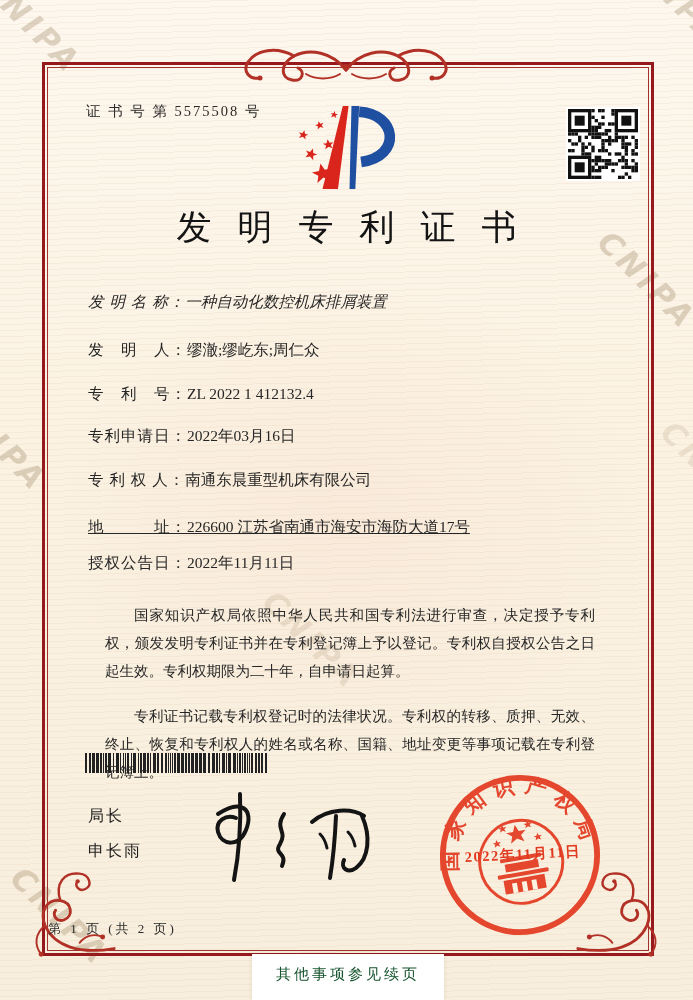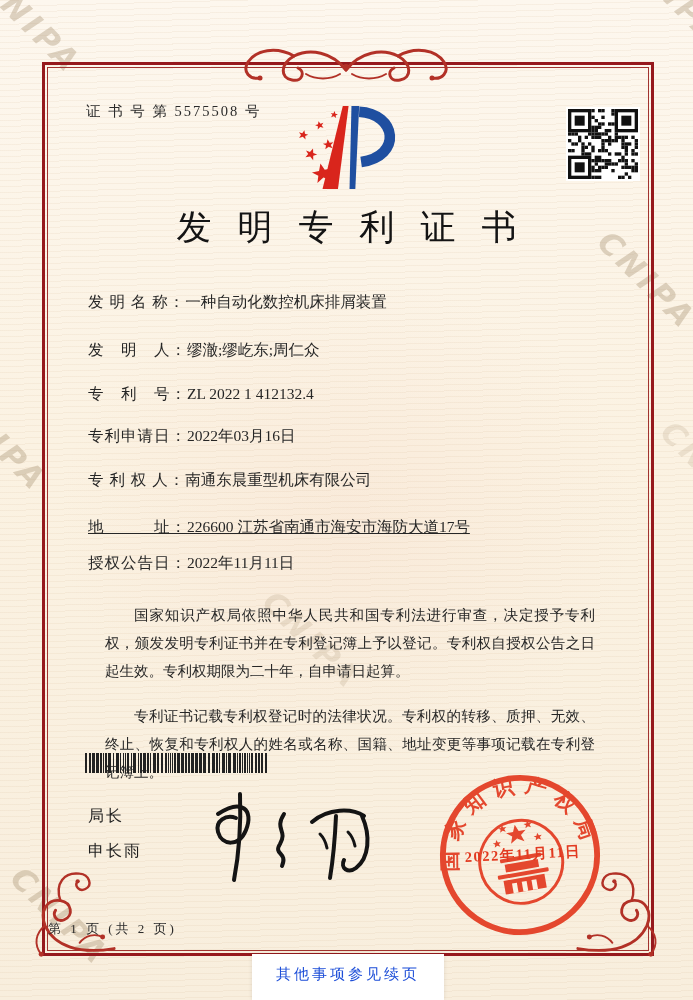--- a/index.html
+++ b/index.html
@@ -21,21 +21,21 @@
   .frow{left:88px;width:540px;font-size:15.5px;color:#262626;white-space:nowrap;}
   .frow .lb{letter-spacing:1px;}
   .grant2{position:absolute;left:367px;top:0;}
   .paras{left:88px;top:584px;width:524px;font-size:14.5px;line-height:28px;color:#262626;text-align:justify;}
   .paras p{margin:17px;text-indent:2em;}
   .officials{left:88px;top:806px;font-size:16px;color:#1d1d1d;letter-spacing:2px;}
   .officials div{margin-bottom:14px;}
   .pagefoot{left:0;top:920px;width:693px;text-align:left;font-size:13px;letter-spacing:3px;color:#2b2b2b;padding-left:48px;}
   .notebox{left:252px;top:954px;width:192px;height:46px;background:#ffffff;box-shadow:0 0 4px rgba(0,0,0,.10);
            text-align:center;z-index:3;}
-  .notebox span{display:inline-block;margin-top:11px;font-size:15px;letter-spacing:3px;color:#1d4ed8;}
+  .notebox span{display:inline-block;margin-top:11px;font-size:15px;letter-spacing:3px;color:#14532d;}
   .sealdate{left:443px;top:845px;width:160px;text-align:center;font-size:14.5px;font-weight:bold;
             letter-spacing:1.5px;color:#e23a20;transform:rotate(-3deg);z-index:4;}
   svg{display:block;}
   .seal-svg{opacity:.93;mix-blend-mode:multiply;transform:rotate(-10deg);}
 </style>
 </head>
 <body>
 
 <div class="page">
 
@@ -244,21 +244,21 @@
         <rect x="45" y="3" width="15" height="15" fill="#fff"></rect>
         <rect x="48" y="6" width="9" height="9" fill="#111"></rect>
         <rect x="0" y="42" width="21" height="21" fill="#111"></rect>
         <rect x="3" y="45" width="15" height="15" fill="#fff"></rect>
         <rect x="6" y="48" width="9" height="9" fill="#111"></rect>
       </svg>
   </div>
 
   <div class="abs title">发明专利证书</div>
 
-  <div class="abs frow" style="top:292px;">
+  <div class="abs frow" style="top:292px;font-style:italic;">
     <span class="lb">发 明 名 称：</span><span>一种自动化数控机床排屑装置</span>
   </div>
   <div class="abs frow" style="top:340px;">
     <span class="lb">发　明　人：</span><span>缪澈;缪屹东;周仁众</span>
   </div>
   <div class="abs frow" style="top:384px;">
     <span class="lb">专　利　号：</span><span>ZL 2022 1 412132.4</span>
   </div>
   <div class="abs frow" style="top:426px;">
     <span class="lb">专利申请日：</span><span>2022年03月16日</span>

